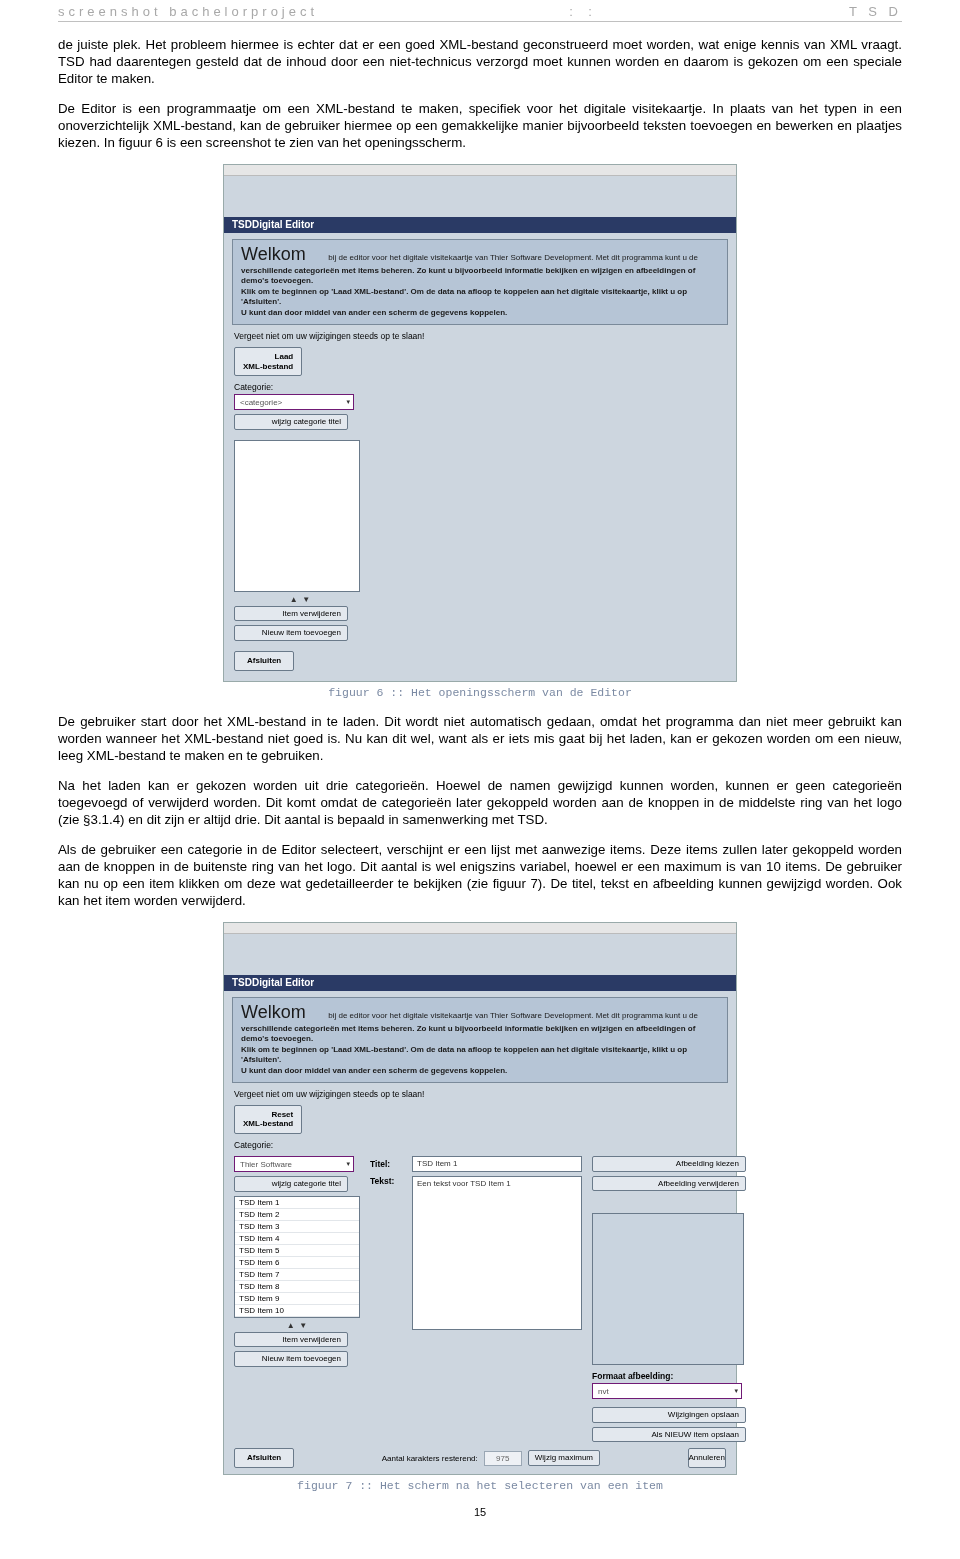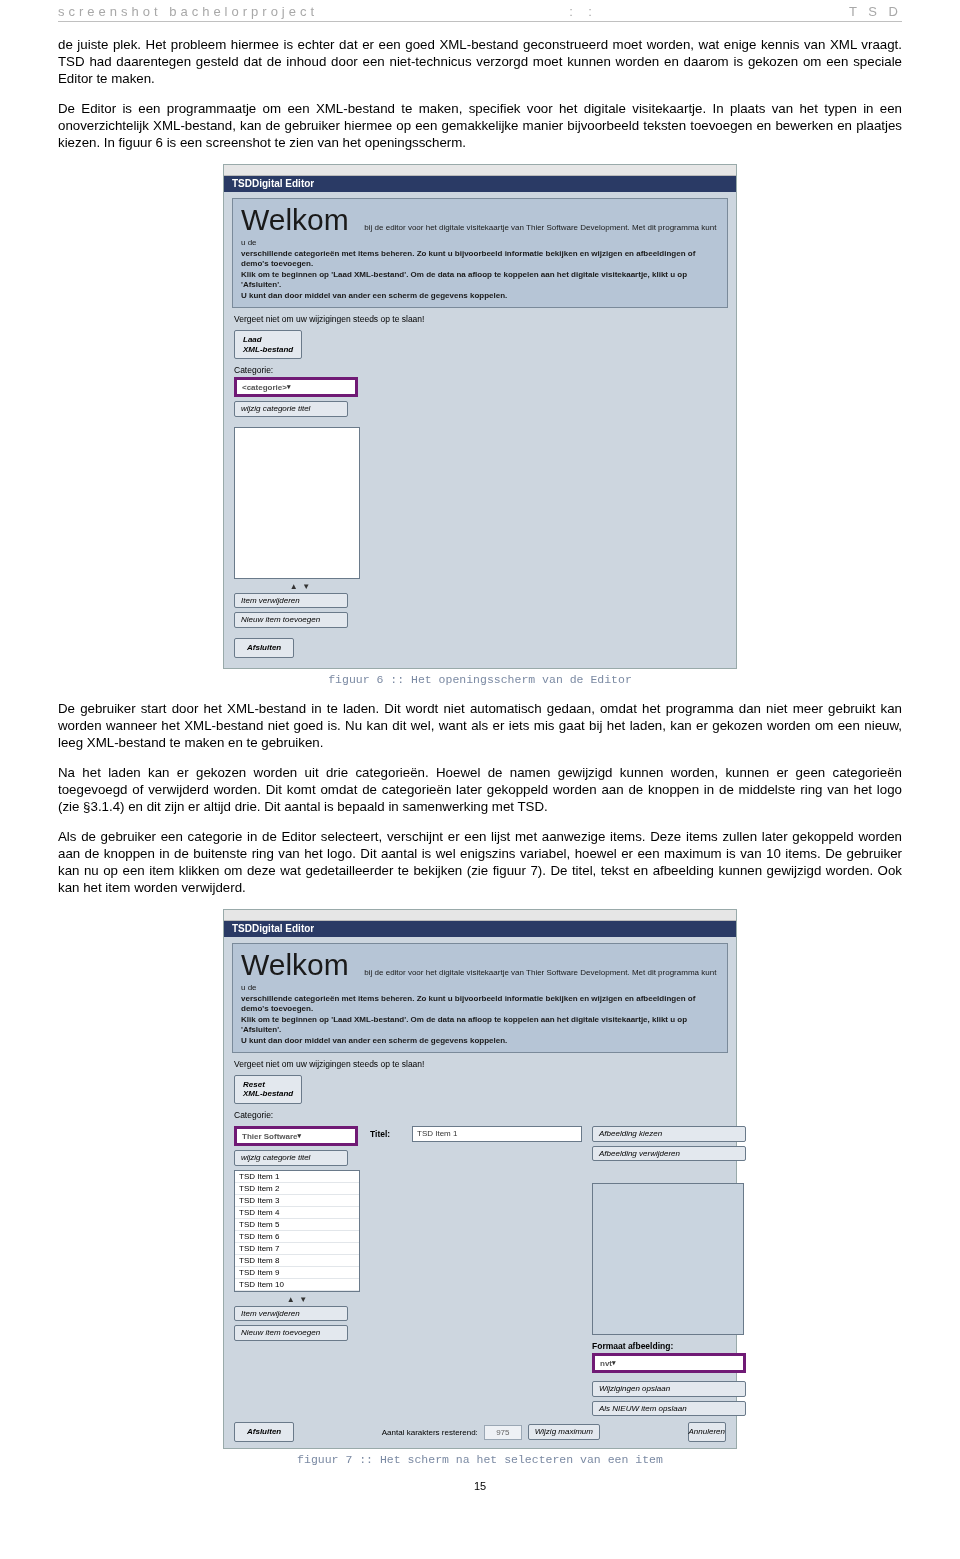--- a/index.html
+++ b/index.html
@@ -65,34 +65,35 @@
     height: 10px;
     background: #e6e6e6;
     border-bottom: 1px solid #bbb;
   }
   .shot .appbar {
     background: #2a3a65;
     color: #fff;
     font-size: 10px;
     font-weight: bold;
     padding: 2px 8px 3px 8px;
+    margin-top: 41px;
   }
   .shot .welkom-box {
     background: #b6c5d6;
     border: 1px solid #7a8a9a;
     margin: 6px 8px 6px 8px;
     padding: 4px 8px 6px 8px;
     color: #1a1a1a;
   }
   .welkom-title {
     font-family: Verdana, sans-serif;
-    font-size: 30px;
+    font-size: 18px;
     font-weight: normal;
     display: inline;
-    margin-right: 13px;
+    margin-right: 20px;
   }
   .welkom-sub {
     font-size: 8px;
     line-height: 1.25;
     display: inline;
   }
   .welkom-lines {
     font-size: 8px;
     line-height: 1.25;
     margin-top: 1px;
@@ -105,46 +106,45 @@
   .panel-field {
     margin: 0 10px 6px 10px;
   }
   .mini-btn {
     display: inline-block;
     background: #e3e8ee;
     border: 1px solid #6a7a8a;
     border-radius: 2px;
     font-size: 8px;
     padding: 2px 6px;
-    text-align: left;
+    text-align: right;
     line-height: 1.2;
     color: #000;
-    font-style: italic;
   }
   .mini-btn.big {
     padding: 4px 8px;
     font-weight: bold;
   }
   .mini-btn.wide { min-width: 100px; }
   .label-sm {
     font-size: 8.5px;
     margin-bottom: 2px;
     display: block;
   }
   .combo {
     display: inline-flex;
     align-items: center;
+    justify-content: space-between;
     background: #fff;
-    border: 3px solid #701a75;
+    border: 1px solid #701a75;
     font-size: 8px;
     min-width: 110px;
     height: 14px;
     padding: 0 3px 0 5px;
     color: #555;
-    font-weight: bold;
   }
   .combo .arrow {
     font-size: 7px;
     color: #333;
   }
   .text-input {
     display: inline-block;
     background: #fff;
     border: 1px solid #6a7a8a;
     font-size: 8px;
@@ -345,20 +345,24 @@
           <span class="mini-btn wide">Item verwijderen</span>
           <div style="height:4px"></div>
           <span class="mini-btn wide">Nieuw item toevoegen</span>
         </div>
 
         <div class="col-mid">
           <div class="row-pair">
             <span class="k">Titel:</span>
             <span class="text-input">TSD Item 1</span>
           </div>
+          <div class="row-pair" style="align-items:flex-start">
+            <span class="k">Tekst:</span>
+            <span class="text-input" style="height:150px;min-width:160px;line-height:1.3;padding-top:2px">Een tekst voor TSD Item 1</span>
+          </div>
         </div>
 
         <div class="col-right">
           <span class="mini-btn" style="min-width:140px">Afbeelding kiezen</span>
           <div style="height:4px"></div>
           <span class="mini-btn" style="min-width:140px">Afbeelding verwijderen</span>
           <div class="image-slot"></div>
           <div style="height:6px"></div>
           <span class="label-sm" style="font-weight:bold">Formaat afbeelding:</span>
           <span class="combo" style="min-width:140px">

